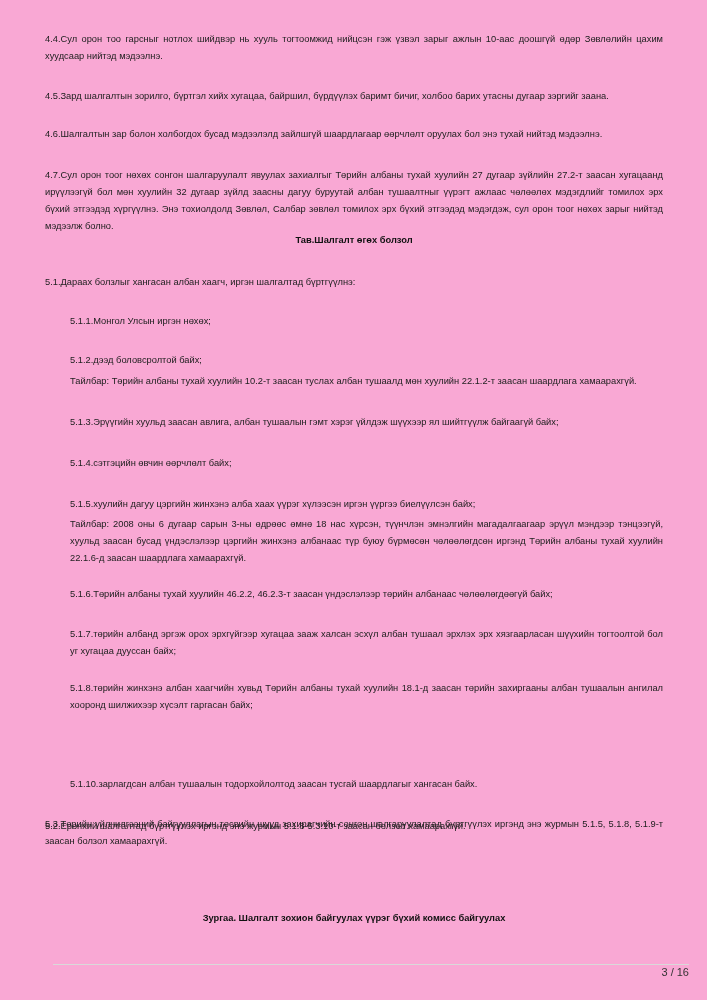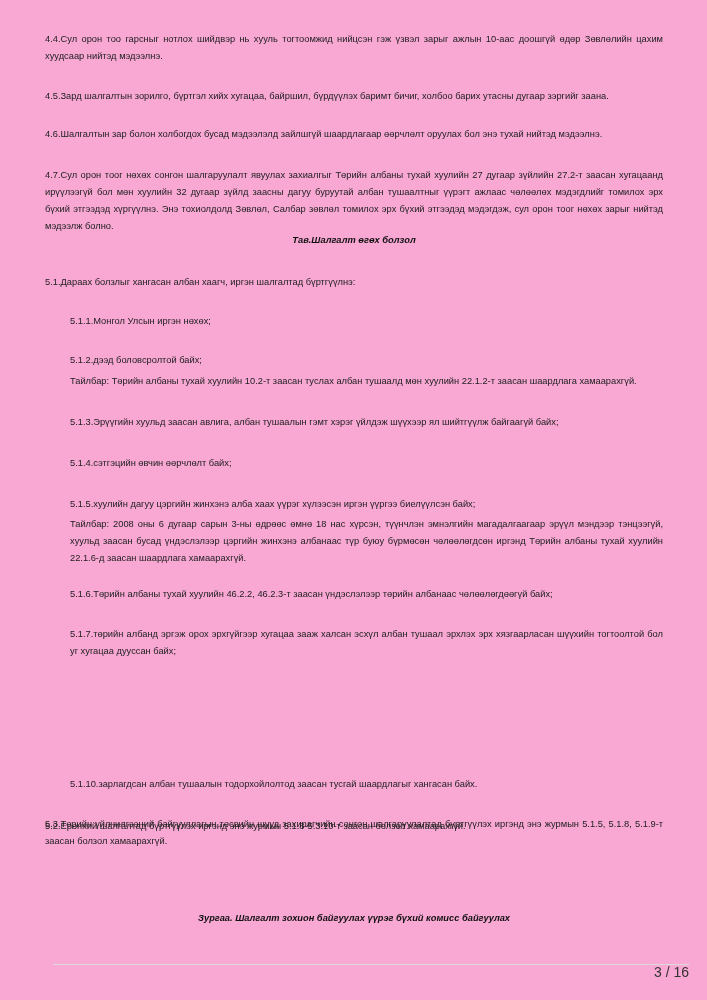--- a/index.html
+++ b/index.html
@@ -20,35 +20,34 @@
     text-align: justify;
     font-weight: 400;
   }
   .m { left: 45px; width: 618px; }
   .i { left: 70px; width: 593px; }
   .hd {
     left: 45px; width: 618px;
     text-align: center;
     font-weight: 700;
     color: #111111;
-    font-style: italic;
   }
   .footer-rule {
     position: absolute;
     left: 53px;
     right: 18px;
     top: 964px;
     height: 0;
     border-top: 1px solid #d9d9d9;
   }
   .page-num {
     position: absolute;
     top: 967px;
     right: 18px;
-    font-size: 14px;
+    font-size: 11px;
     line-height: 11px;
     color: #333333;
     text-align: right;
   }
 </style>
 </head>
 <body>
 
 <div class="page">
 
@@ -62,20 +61,21 @@
   <p class="blk m" style="top:274px">5.1.Дараах болзлыг хангасан албан хаагч, иргэн шалгалтад бүртгүүлнэ:</p>
   <p class="blk i" style="top:313px">5.1.1.Монгол Улсын иргэн нөхөх;</p>
   <p class="blk i" style="top:352px">5.1.2.дээд боловсролтой байх;</p>
   <p class="blk i" style="top:373px">Тайлбар: Төрийн албаны тухай хуулийн 10.2-т заасан туслах албан тушаалд мөн хуулийн 22.1.2-т заасан шаардлага хамаарахгүй.</p>
   <p class="blk i" style="top:414px">5.1.3.Эрүүгийн хуульд заасан авлига, албан тушаалын гэмт хэрэг үйлдэж шүүхээр ял шийтгүүлж байгаагүй байх;</p>
   <p class="blk i" style="top:455px">5.1.4.сэтгэцийн өвчин өөрчлөлт байх;</p>
   <p class="blk i" style="top:496px">5.1.5.хуулийн дагуу цэргийн жинхэнэ алба хаах үүрэг хүлээсэн иргэн үүргээ биелүүлсэн байх;</p>
   <p class="blk i" style="top:516px">Тайлбар: 2008 оны 6 дугаар сарын 3-ны өдрөөс өмнө 18 нас хүрсэн, түүнчлэн эмнэлгийн магадалгаагаар эрүүл мэндээр тэнцээгүй, хуульд заасан бусад үндэслэлээр цэргийн жинхэнэ албанаас түр буюу бүрмөсөн чөлөөлөгдсөн иргэнд Төрийн албаны тухай хуулийн 22.1.6-д заасан шаардлага хамаарахгүй.</p>
   <p class="blk i" style="top:586px">5.1.6.Төрийн албаны тухай хуулийн 46.2.2, 46.2.3-т заасан үндэслэлээр төрийн албанаас чөлөөлөгдөөгүй байх;</p>
   <p class="blk i" style="top:626px">5.1.7.төрийн албанд эргэж орох эрхгүйгээр хугацаа зааж халсан эсхүл албан тушаал эрхлэх эрх хязгаарласан шүүхийн тогтоолтой бол уг хугацаа дууссан байх;</p>
+  <p class="blk i" style="top:680px">5.1.8.төрийн жинхэнэ албан хаагчийн хувьд Төрийн албаны тухай хуулийн 18.1-д заасан төрийн захиргааны албан тушаалын ангилал хооронд шилжихээр хүсэлт гаргасан байх;</p>
   <p class="blk i" style="top:776px">5.1.10.зарлагдсан албан тушаалын тодорхойлолтод заасан тусгай шаардлагыг хангасан байх.</p>
 
   <p class="blk m" style="top:818px">5.2.Ерөнхий шалгалтад бүртгүүлэх иргэнд энэ журмын 5.1.8-5.3.10-т заасан болзол хамаарахгүй.</p>
   <p class="blk m" style="top:816px">5.3.Төрийн үйлчилгээний байгууллагын төсвийн шууд захирагчийн сонгон шалгаруулалтад бүртгүүлэх иргэнд энэ журмын 5.1.5, 5.1.8, 5.1.9-т заасан болзол хамаарахгүй.</p>
 
   <p class="blk hd" style="top:910px">Зургаа. Шалгалт зохион байгуулах үүрэг бүхий комисс байгуулах</p>
 
   <div class="footer-rule"></div>
   <div class="page-num">3 / 16</div>
 

